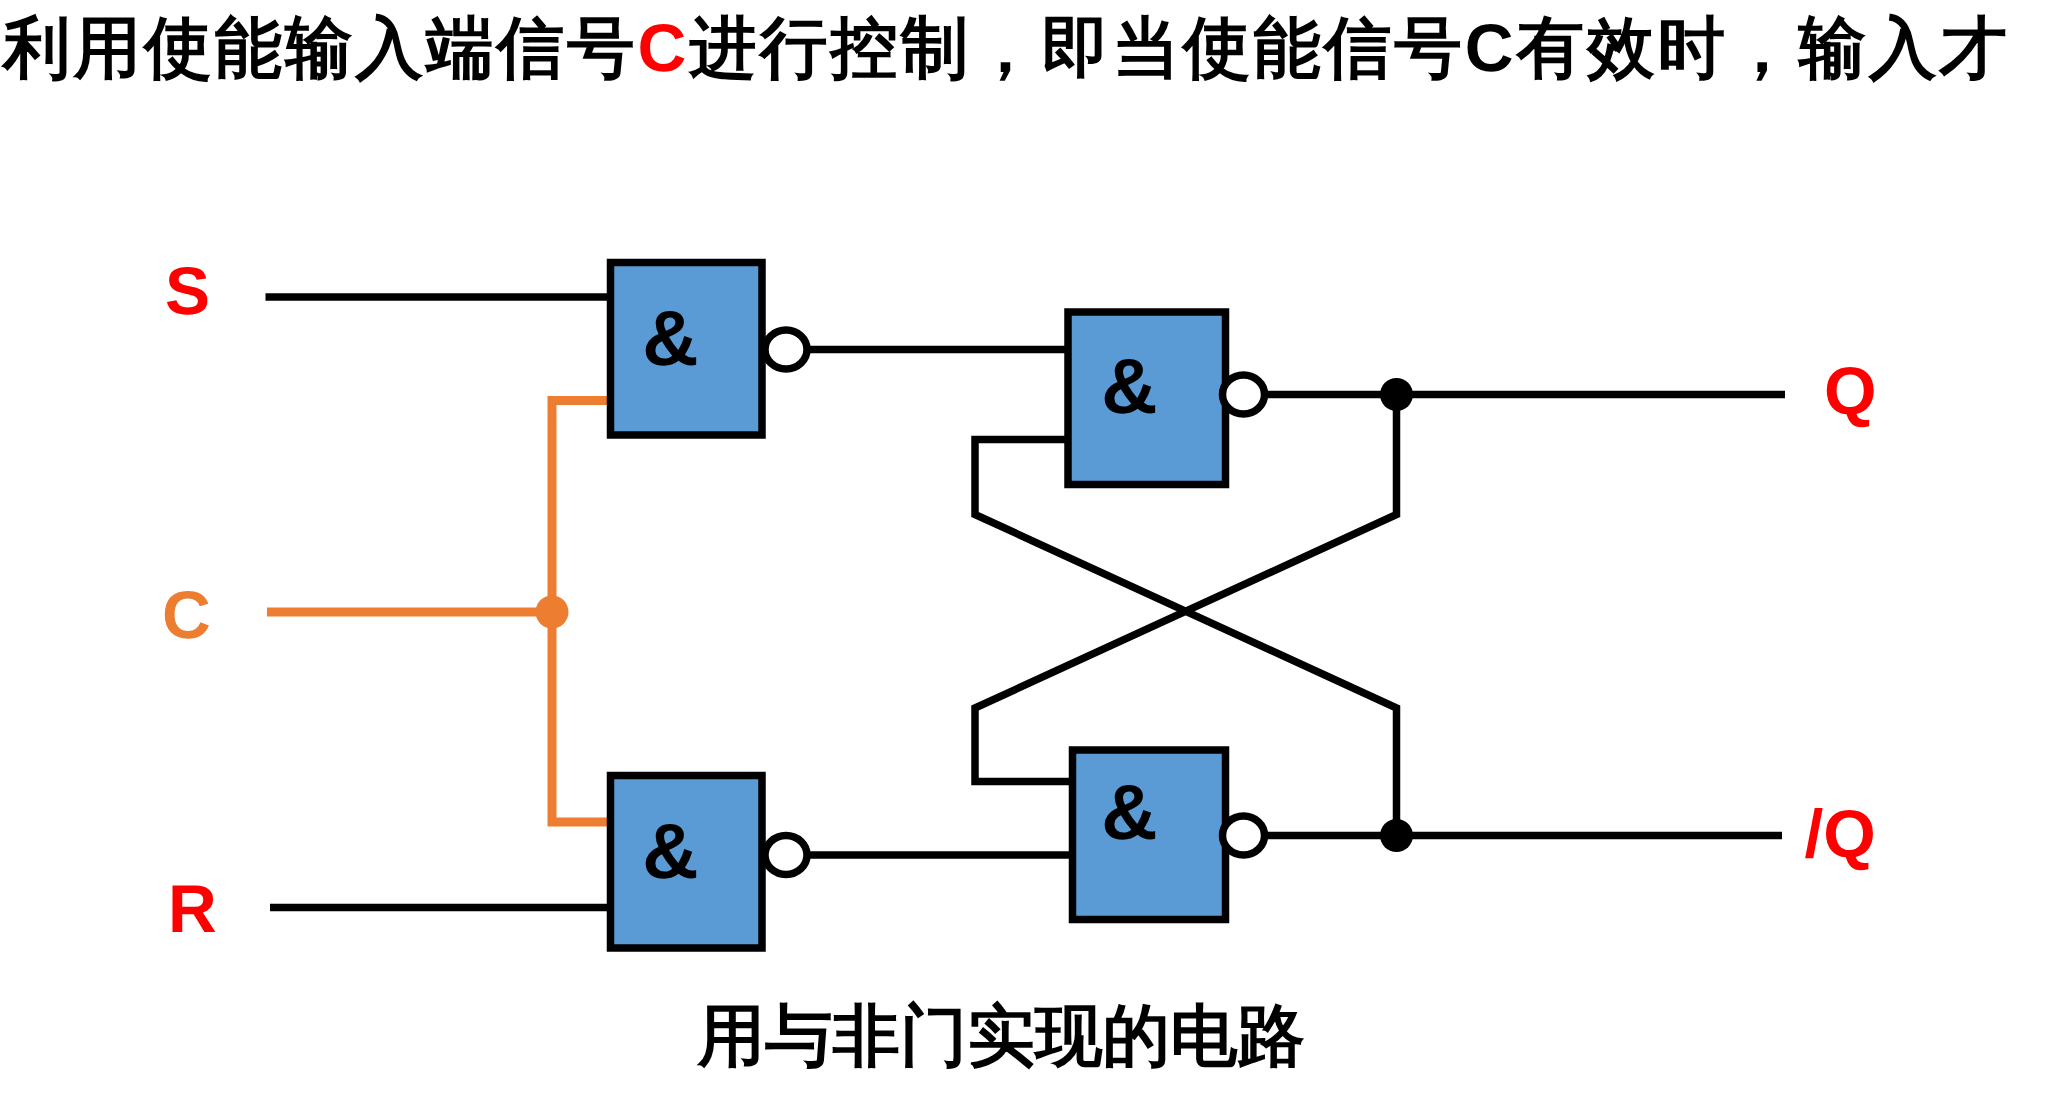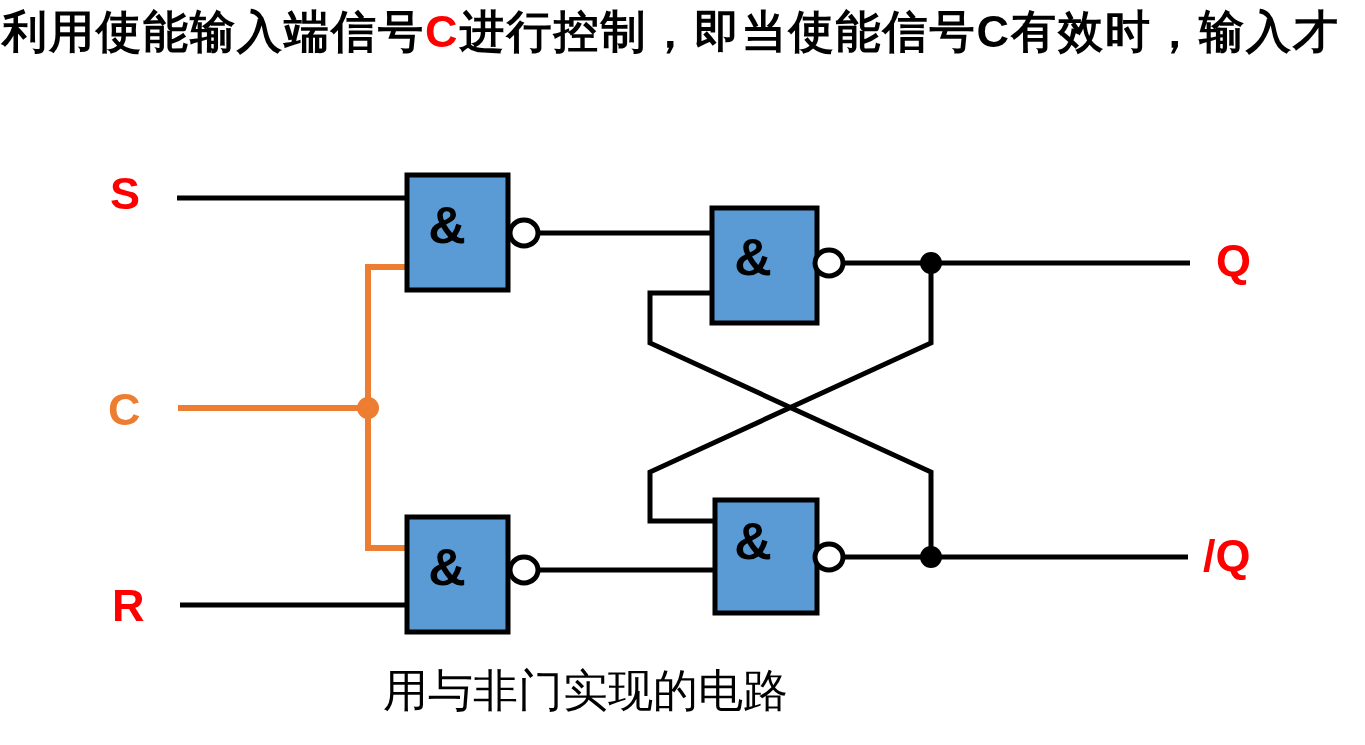--- a/index.html
+++ b/index.html
@@ -41,26 +41,26 @@
     position: absolute;
     font-size: 45px;
     font-weight: bold;
     line-height: 1;
     white-space: nowrap;
   }
   .sig-red { color: var(--red); }
   .sig-orange { color: var(--orange); }
   .caption {
     position: absolute;
-    left: 383px;
+    left: 370px;
     top: 661px;
     width: 500px;
-    text-align: left;
+    text-align: right;
     font-size: 45px;
-    font-weight: normal;
+    font-weight: bold;
     color: #000;
     white-space: nowrap;
   }
   .gate-symbol {
     font-family: "Liberation Sans", "DejaVu Sans", sans-serif;
     font-weight: bold;
     font-size: 52px;
     fill: #000;
   }
 </style>

